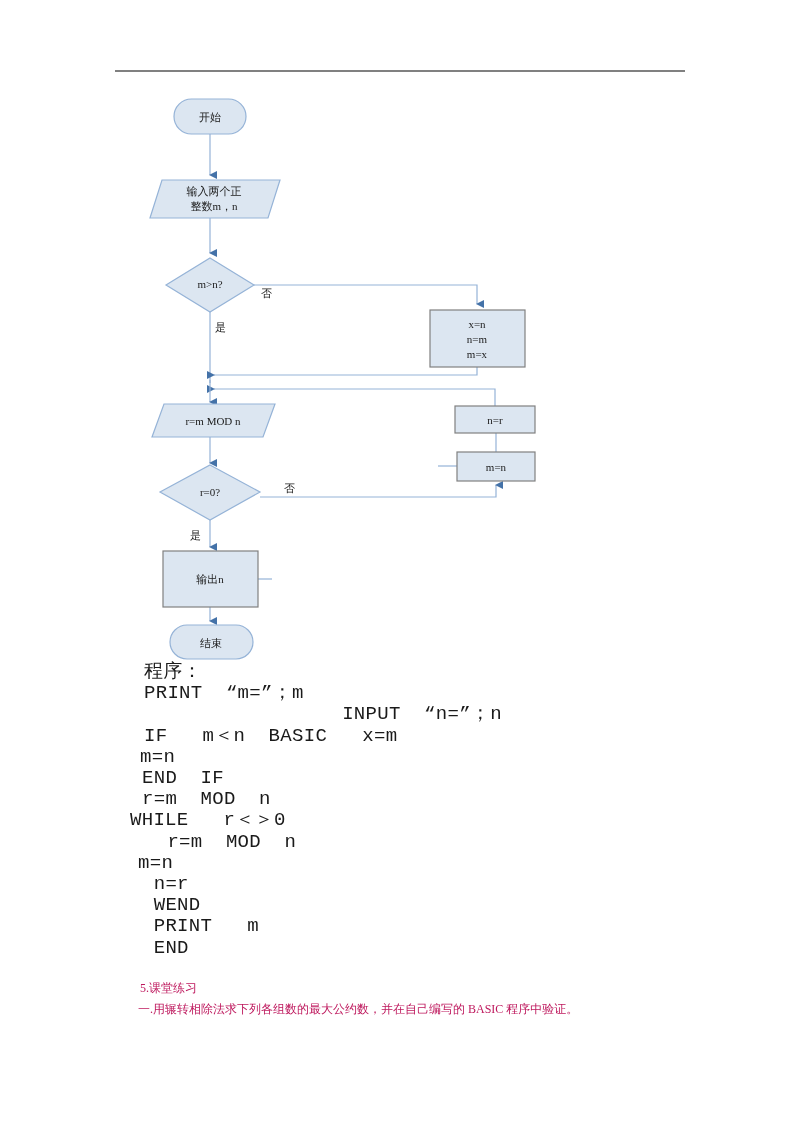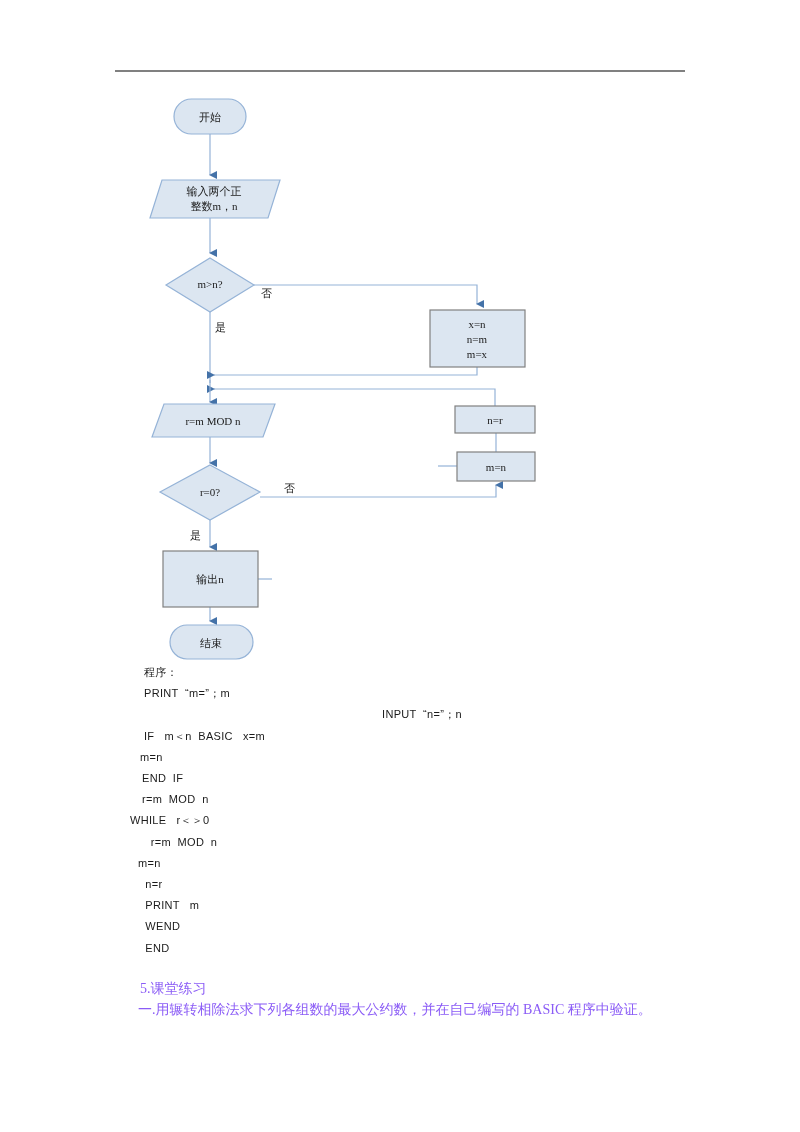--- a/index.html
+++ b/index.html
@@ -27,31 +27,31 @@
   .edge-label{
     font-family:"Liberation Serif","DejaVu Serif",serif;
     font-size:11px;fill:#1a1a1a;
   }
 
   
   .code-block{
     position:absolute;left:100px;top:662px;width:600px;
   }
   .code-line{
-    font-family:Liberation Sans, sans-serif;
-    font-size:11px;line-height:21.2px;color:#1a1a1a;
+    font-family:Liberation Mono, monospace;
+    font-size:19px;line-height:21.2px;color:#1a1a1a;
     white-space:pre;letter-spacing:0.3px;
   }
 
   .exercise-block{
     position:absolute;left:100px;top:978px;width:620px;
   }
   .exercise-line{
     font-family:"Liberation Serif","DejaVu Serif",serif;
-    font-size:14px;line-height:21px;color:#8b5cf6;white-space:pre;
+    font-size:12px;line-height:21px;color:#be185d;white-space:pre;
   }
 </style>
 </head>
 <body>
 
 <div class="page">
 
   <div class="header-rule"></div>
 
   <svg class="flowchart" viewBox="0 0 800 600" width="800" height="600">
@@ -159,22 +159,22 @@
         <div class="code-line" style="padding-left: 44px;">PRINT  “m=”；m</div>
         <div class="code-line" style="padding-left: 44px; text-align: center;">INPUT  “n=”；n</div>
         <div class="code-line" style="padding-left: 44px;">IF   m＜n  BASIC   x=m</div>
         <div class="code-line" style="padding-left: 40px;">m=n</div>
         <div class="code-line" style="padding-left: 42px;">END  IF</div>
         <div class="code-line" style="padding-left: 42px;">r=m  MOD  n</div>
         <div class="code-line" style="padding-left: 30px;">WHILE   r＜＞0</div>
         <div class="code-line" style="padding-left: 44px;">  r=m  MOD  n</div>
         <div class="code-line" style="padding-left: 38px;">m=n</div>
         <div class="code-line" style="padding-left: 42px;"> n=r</div>
+        <div class="code-line" style="padding-left: 42px;"> WEND</div>
         <div class="code-line" style="padding-left: 42px;"> PRINT   m</div>
-        <div class="code-line" style="padding-left: 42px;"> WEND</div>
         <div class="code-line" style="padding-left: 42px;"> END</div>
       </div>
   </div>
 
   <div class="exercise-block">
     <div class="exercise-line" style="padding-left:40px;">5.课堂练习</div>
     <div class="exercise-line" style="padding-left:38px;">一.用辗转相除法求下列各组数的最大公约数，并在自己编写的 BASIC 程序中验证。</div>
   </div>
 
 </div>

